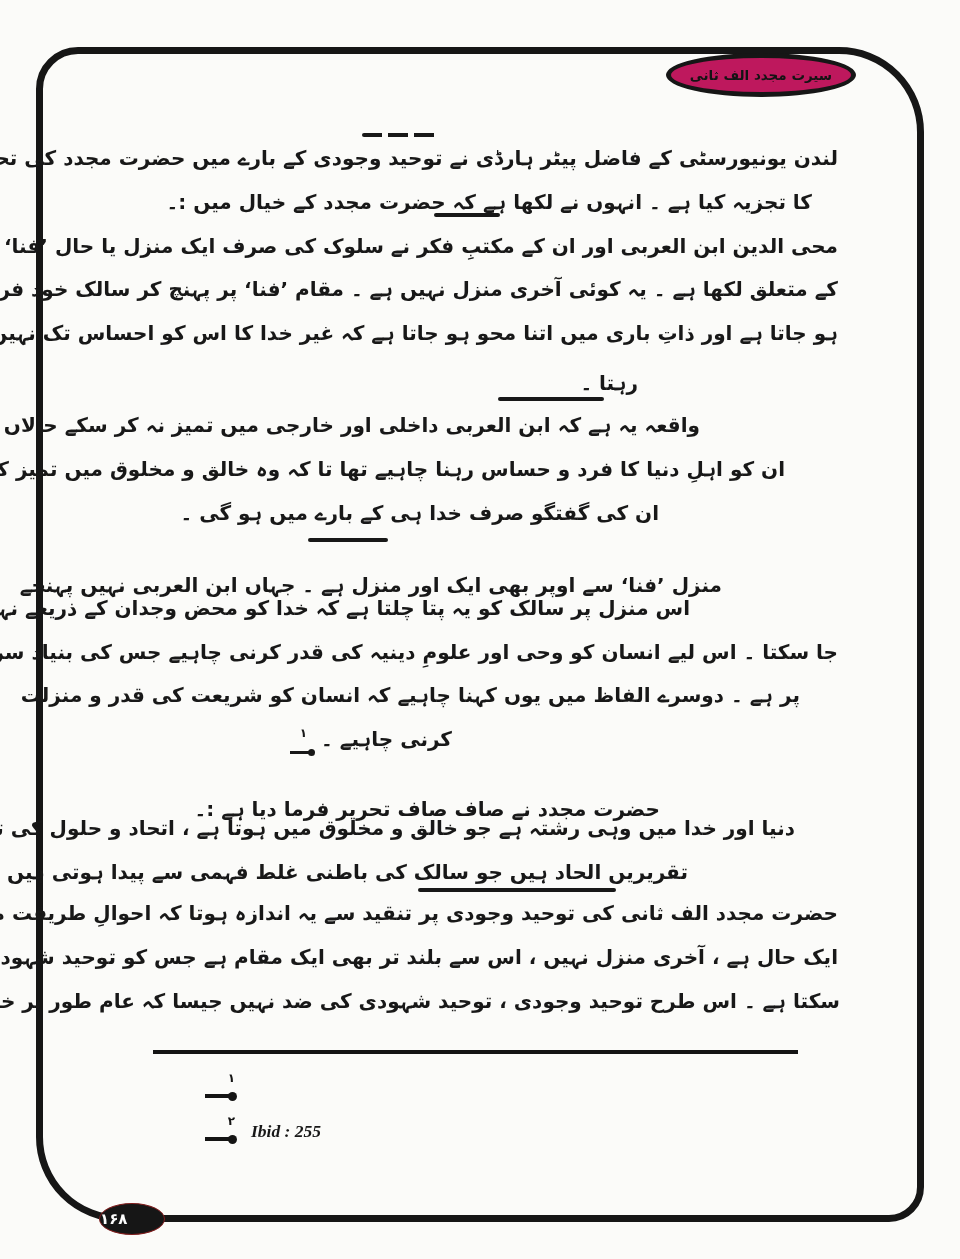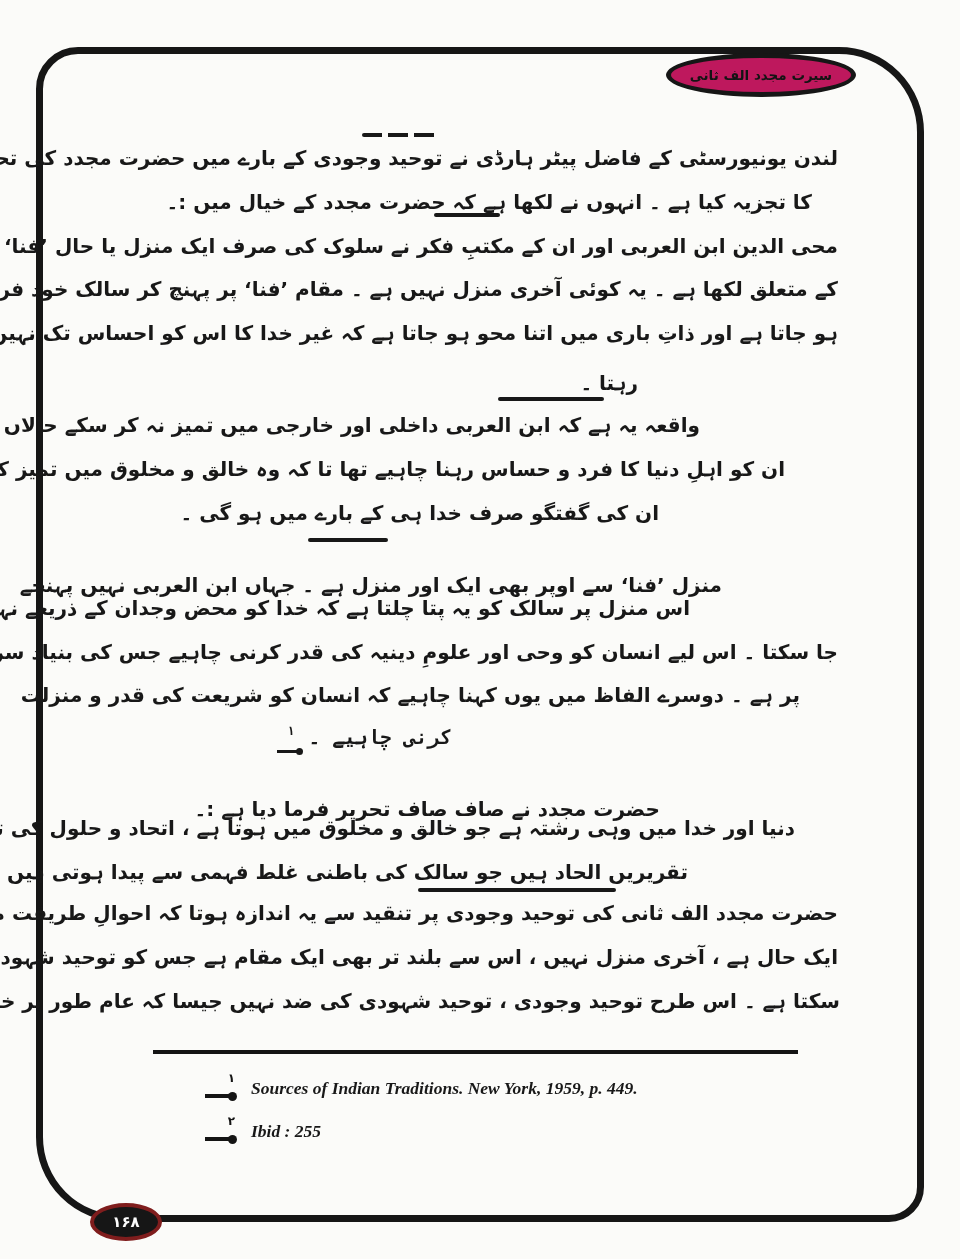--- a/index.html
+++ b/index.html
@@ -17,23 +17,23 @@
   .cartouche{
     position:absolute;left:666px;top:53px;width:180px;height:34px;
     border:5px solid #161616;border-radius:50%;
     background:#be185d;display:flex;align-items:center;justify-content:center;
     z-index:3;
   }
   .cartouche .t{
     font-size:13.5px;font-weight:bold;white-space:nowrap;direction:rtl;
   }
   .pagenum-cartouche{
-    position:absolute;left:90px;top:1203px;width:64px;height:30px;
-    background:#161616;border:4px solid #7f1d1d;border-radius:50%;
-    display:flex;align-items:center;justify-content:center;z-index:3;
+    position:absolute;left:99px;top:1203px;width:64px;height:30px;
+    background:#161616;border:1px solid #7f1d1d;border-radius:50%;
+    display:flex;align-items:center;justify-content:flex-start;z-index:3;
   }
   .pagenum-cartouche .n{
     color:#fdfdfd;font-size:15px;font-weight:bold;letter-spacing:1px;direction:rtl;
   }
   .line{
     position:absolute;direction:rtl;text-align:right;white-space:nowrap;
     font-size:20px;font-weight:bold;line-height:34px;color:#181818;
   }
   .fn-ref{
     position:relative;display:inline-block;font-size:12px;font-weight:bold;
@@ -88,21 +88,21 @@
 <div class="line" style="top:272px;right:122px;"><span>کے متعلق لکھا ہے ۔ یہ کوئی آخری منزل نہیں ہے ۔ مقام ’فنا‘ پر پہنچ کر سالک خود فراموش</span></div>
 <div class="line" style="top:316px;right:122px;"><span>ہو جاتا ہے اور ذاتِ باری میں اتنا محو ہو جاتا ہے کہ غیر خدا کا اس کو احساس تک نہیں</span></div>
 <div class="line" style="top:366px;right:322px;text-align:right;"><span>رہتا ۔</span></div>
 <div class="line" style="top:408px;right:260px;"><span>واقعہ یہ ہے کہ ابن العربی داخلی اور خارجی میں تمیز نہ کر سکے حالاں کہ اس مقام پر بھی</span></div>
 <div class="line" style="top:452px;right:175px;"><span>ان کو اہلِ دنیا کا فرد و حساس رہنا چاہیے تھا تا کہ وہ خالق و مخلوق میں تمیز کر سکتے ورنہ</span></div>
 <div class="line" style="top:496px;right:301px;"><span>ان کی گفتگو صرف خدا ہی کے بارے میں ہو گی ۔</span></div>
 <div class="line" style="top:548px;right:238px;margin-top:20px;"><span>منزل ’فنا‘ سے اوپر بھی ایک اور منزل ہے ۔ جہاں ابن العربی نہیں پہنچے</span></div>
 <div class="line" style="top:591px;right:270px;"><span>اس منزل پر سالک کو یہ پتا چلتا ہے کہ خدا کو محض وجدان کے ذریعے نہیں پہچانا</span></div>
 <div class="line" style="top:635px;right:122px;"><span>جا سکتا ۔ اس لیے انسان کو وحی اور علومِ دینیہ کی قدر کرنی چاہیے جس کی بنیاد سراسر وحی</span></div>
 <div class="line" style="top:678px;right:160px;"><span>پر ہے ۔ دوسرے الفاظ میں یوں کہنا چاہیے کہ انسان کو شریعت کی قدر و منزلت</span></div>
-<div class="line" style="top:722px;right:508px;font-family:Liberation Mono, monospace;">
+<div class="line" style="top:722px;right:508px;">
   <span>کرنی چاہیے ۔</span><span class="fn-ref">۱</span>
 </div>
 <div class="line" style="top:792px;right:300px;"><span>حضرت مجدد نے صاف صاف تحریر فرما دیا ہے :۔</span></div>
 <div class="line" style="top:811px;right:165px;"><span>دنیا اور خدا میں وہی رشتہ ہے جو خالق و مخلوق میں ہوتا ہے ، اتحاد و حلول کی تمام</span></div>
 <div class="line" style="top:855px;right:272px;">
   <span>تقریریں الحاد ہیں جو سالک کی باطنی غلط فہمی سے پیدا ہوتی ہیں ۔</span>
 </div>
 <div class="line" style="top:896px;right:122px;"><span>حضرت مجدد الف ثانی کی توحید وجودی پر تنقید سے یہ اندازہ ہوتا کہ احوالِ طریقت میں سے یہی</span></div>
 <div class="line" style="top:940px;right:122px;"><span>ایک حال ہے ، آخری منزل نہیں ، اس سے بلند تر بھی ایک مقام ہے جس کو توحید شہودی سے تعبیر کیا جا</span></div>
 <div class="line" style="top:984px;right:120px;"><span>سکتا ہے ۔ اس طرح توحید وجودی ، توحید شہودی کی ضد نہیں جیسا کہ عام طور پر خیال کیا جاتا ہے ، مثلاً</span></div>
@@ -114,21 +114,20 @@
 <div class="name-bar" style="left:418px;top:888px;width:198px;"></div>
 
 <div class="fn-divider"></div>
 
 <div class="footnote" style="top:1078px;">
   <span class="fn-marker">
     <span class="d">۱</span>
     <span class="tail"></span>
     <span class="loop"></span>
   </span>
-  <span class="fn-text">Sources of Indian Traditions. New York, 1959, p. 449.</span>
 </div>
 <div class="footnote" style="top:1121px;">
   <span class="fn-marker">
     <span class="d">۲</span>
     <span class="tail"></span>
     <span class="loop"></span>
   </span>
   <span class="fn-text">Ibid : 255</span>
 </div>
 

